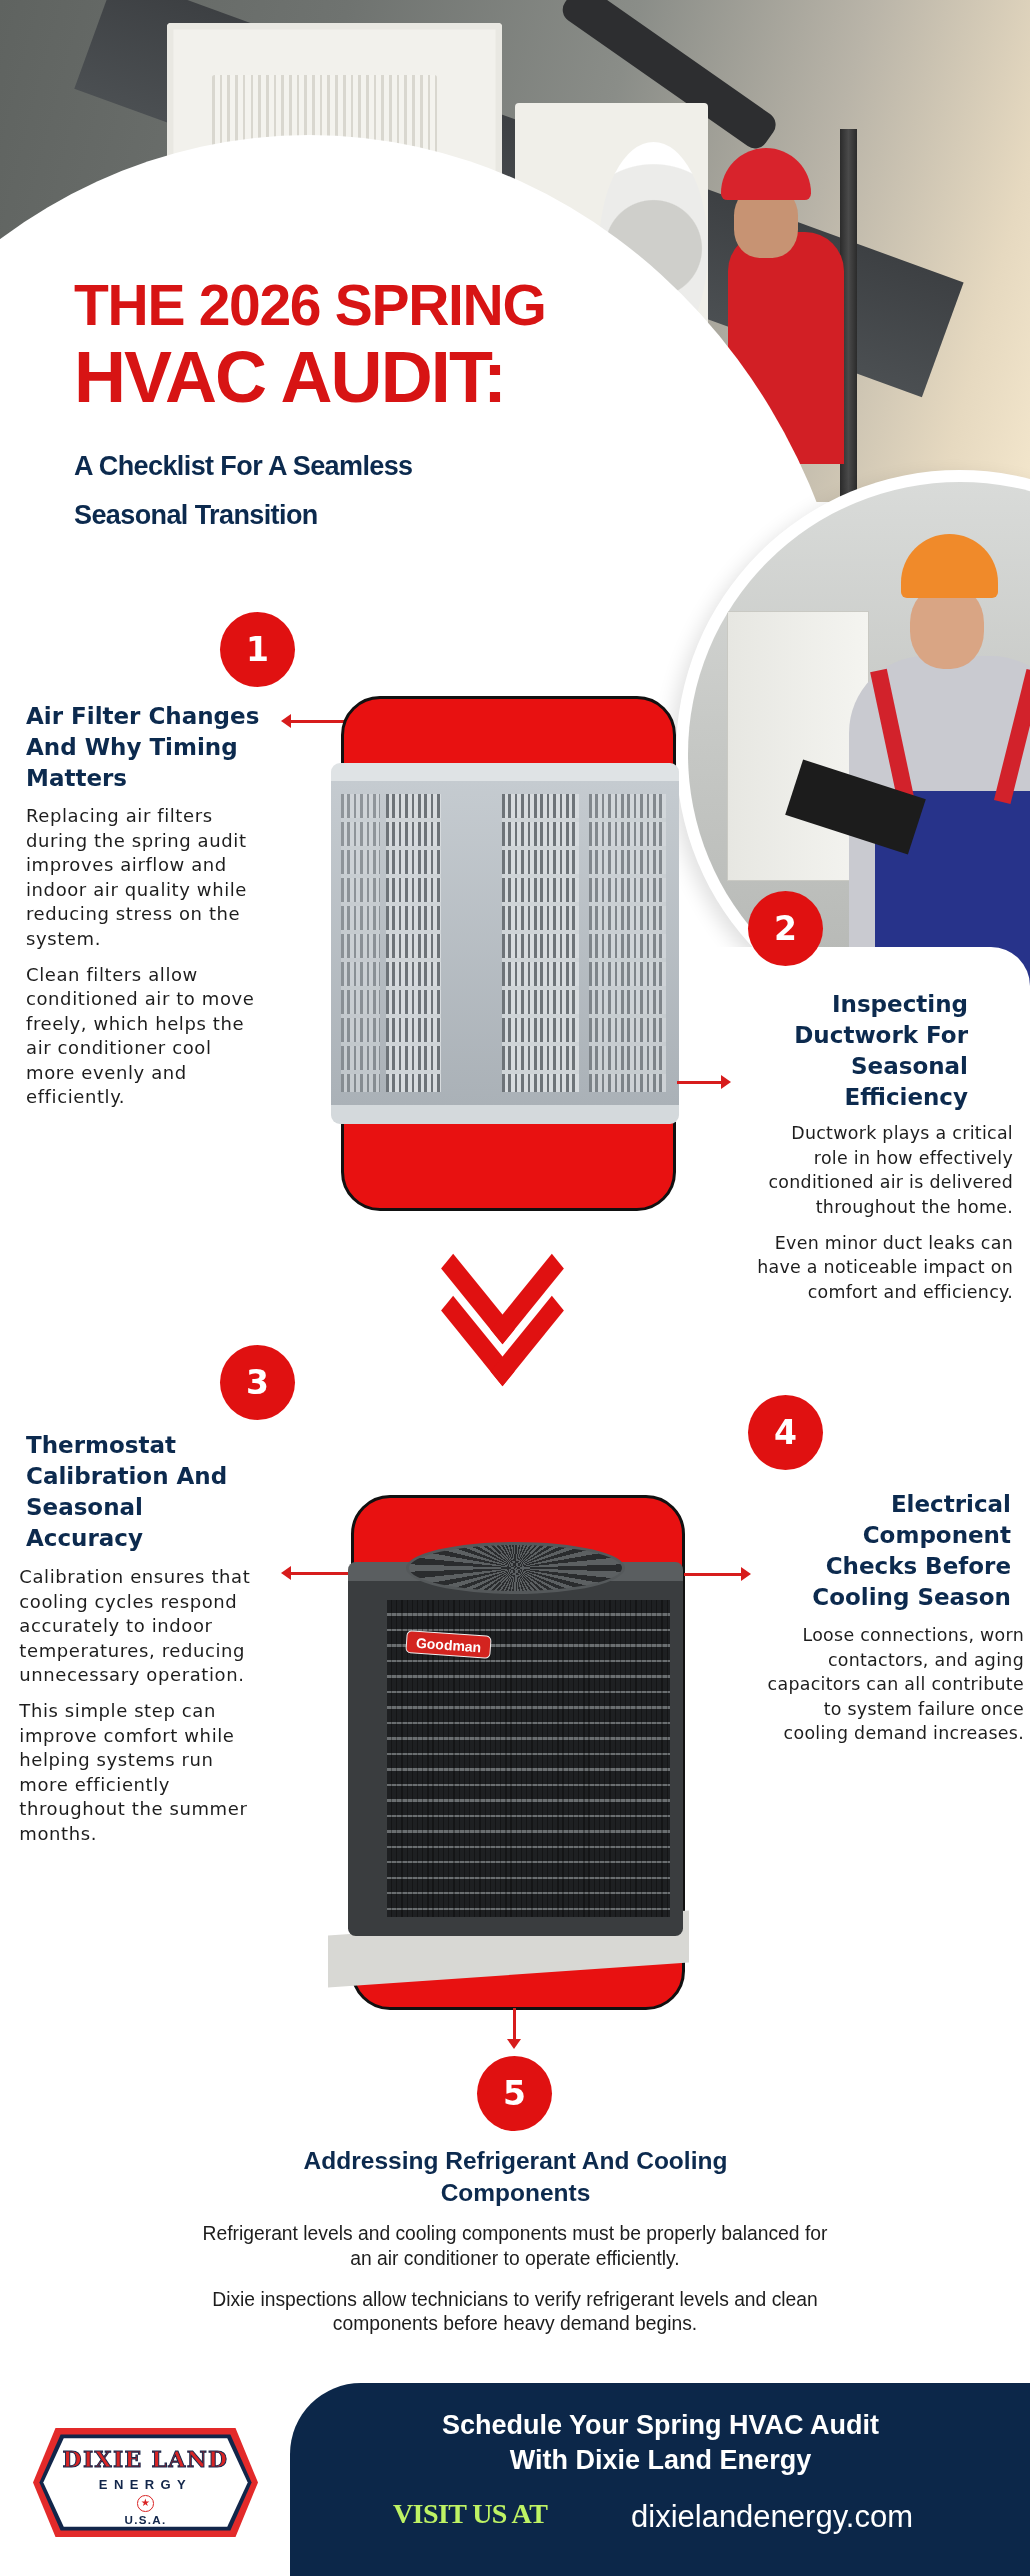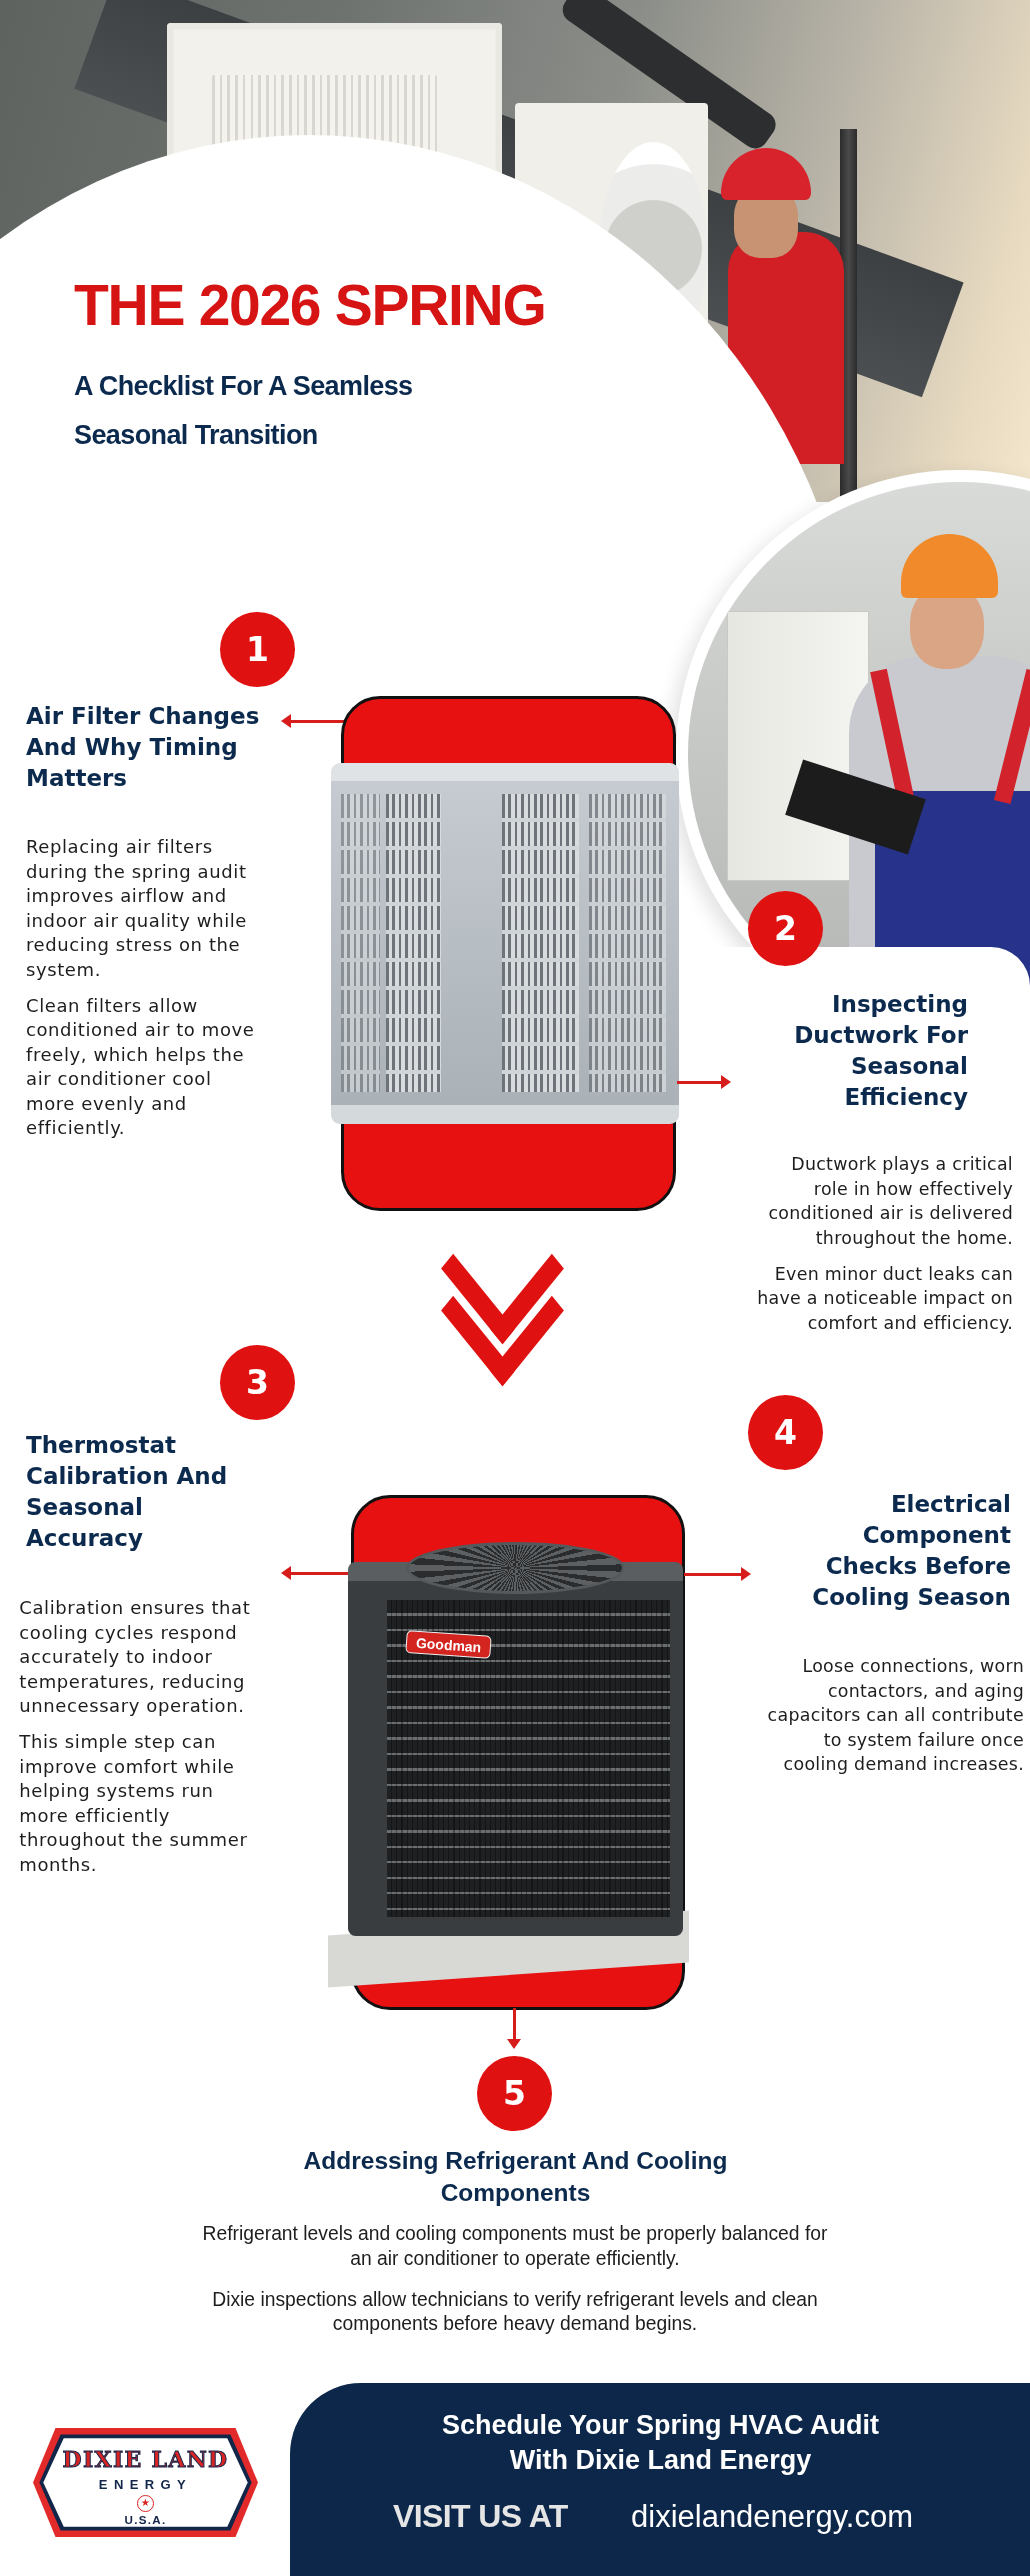--- a/index.html
+++ b/index.html
@@ -194,21 +194,20 @@
   }
 
   
   .step-title {
     position: absolute; color: #0c2a4e; font-weight: 700; font-size: 23px; line-height: 31px;
     font-family: "DejaVu Sans", sans-serif;
   }
   .step-body {
     position: absolute; color: #1d1d1d; font-size: 18px; line-height: 24.5px; letter-spacing: 0.6px;
     font-family: "DejaVu Sans", sans-serif;
-    margin-top: 31px;
   }
   .step-body p + p { margin-top: 11.6px; }
   .align-right { text-align: left; }
   .align-left { text-align: right; }
 
   .step5-title {
     position: absolute; left: 258px; top: 2145px; width: 515px; text-align: center;
     color: #0c2a4e; font-weight: 700; font-size: 24.5px; line-height: 32px;
   }
   .step5-body {
@@ -220,22 +219,23 @@
   
   .footer-panel {
     position: absolute; left: 290px; top: 2383px; width: 741px; height: 193px;
     background: #0c2749; border-top-left-radius: 71px;
   }
   .footer-cta {
     position: absolute; left: 0; top: 24.5px; width: 100%; text-align: center;
     color: #ffffff; font-weight: 700; font-size: 27px; line-height: 35px; padding-left: 0;
   }
   .footer-visit {
-    position: absolute; left: 103px; top: 115px; color: #e5e5e5; font-weight: 700; font-size: 32px;
+    position: absolute; left: 103px; top: 115px; color: #bef264; font-weight: 700; font-size: 28px;
     letter-spacing: -0.6px;
+    font-family: Liberation Serif, serif;
   }
   .footer-url {
     position: absolute; left: 341px; top: 116px; color: #ffffff; font-weight: 400; font-size: 31px;
   }
   .logo {
     position: absolute; left: 33px; top: 2428px; width: 225px; height: 109px;
   }
   .logo-outer {
     position: absolute; inset: 0; background: #e32a2a;
     clip-path: polygon(10% 0, 90% 0, 100% 50%, 90% 100%, 10% 100%, 0 50%);
@@ -276,20 +276,21 @@
   <div class="hero-unit2"></div>
   <div class="hero-pipe"></div>
   <div class="hero-worker-shirt"></div>
   <div class="hero-worker-head"></div>
   <div class="hero-worker-cap"></div>
 </div>
 <div class="hero-dome"></div>
 
 <div class="title-block">
   <div class="title-red">THE 2026 SPRING</div>
+  <div class="title-red line2">HVAC AUDIT:</div>
   <div class="subtitle">
     <div>A Checklist For A Seamless</div>
     <div>Seasonal Transition</div>
   </div>
 </div>
 
 <div class="tech-circle">
   <div class="tech-photo">
     <div class="tech-cabinet"></div>
     <div class="tech-shirt"></div>

